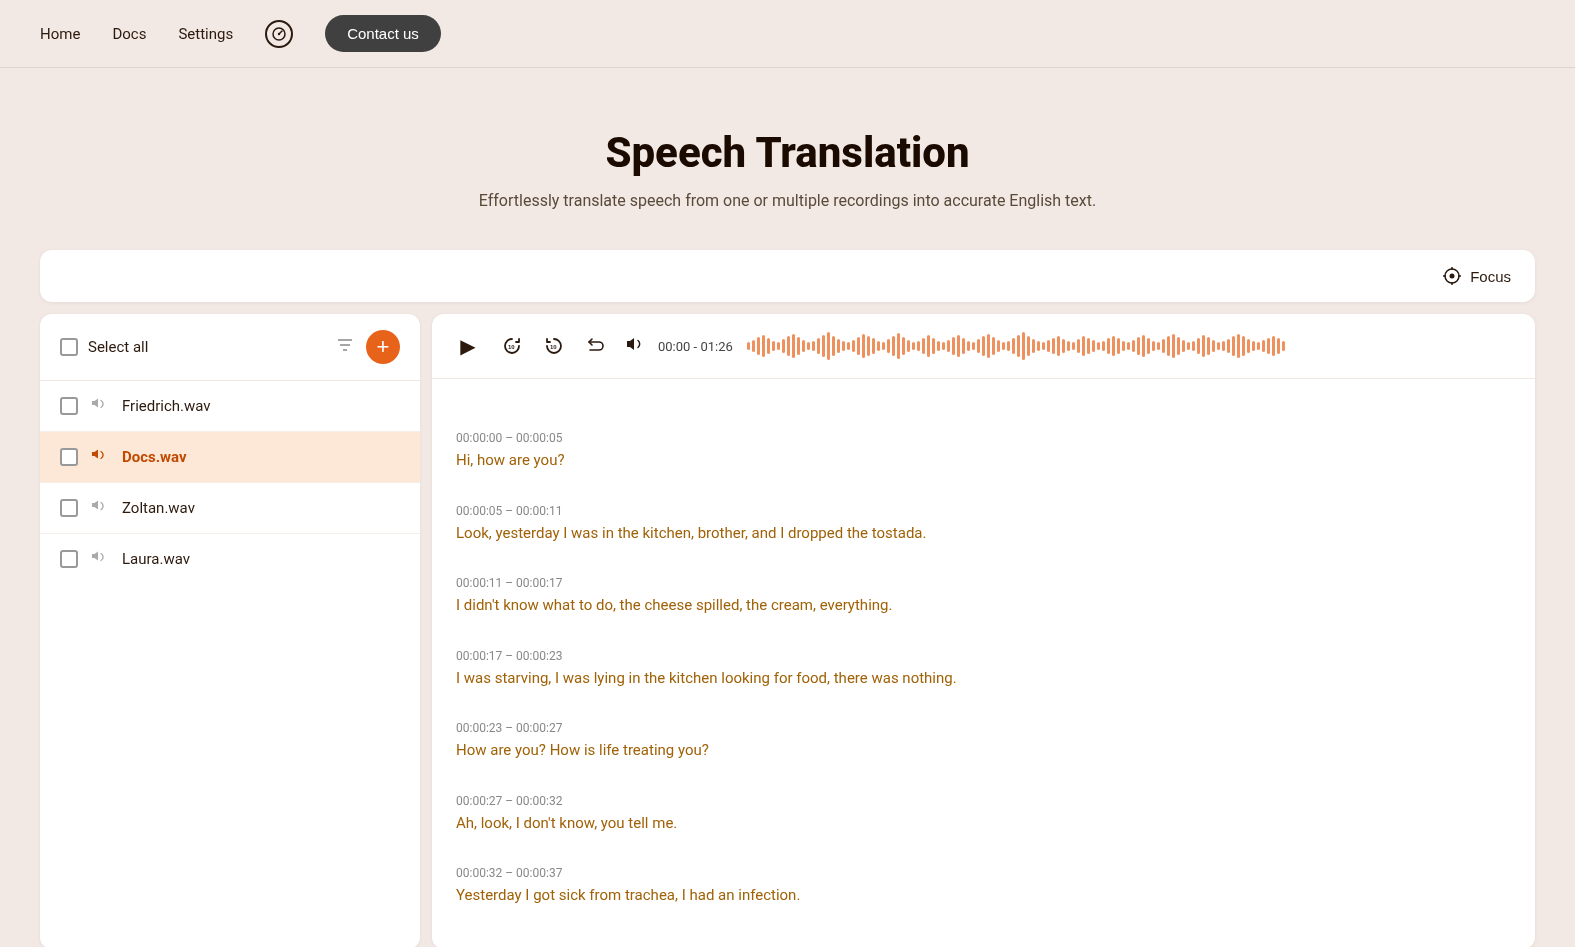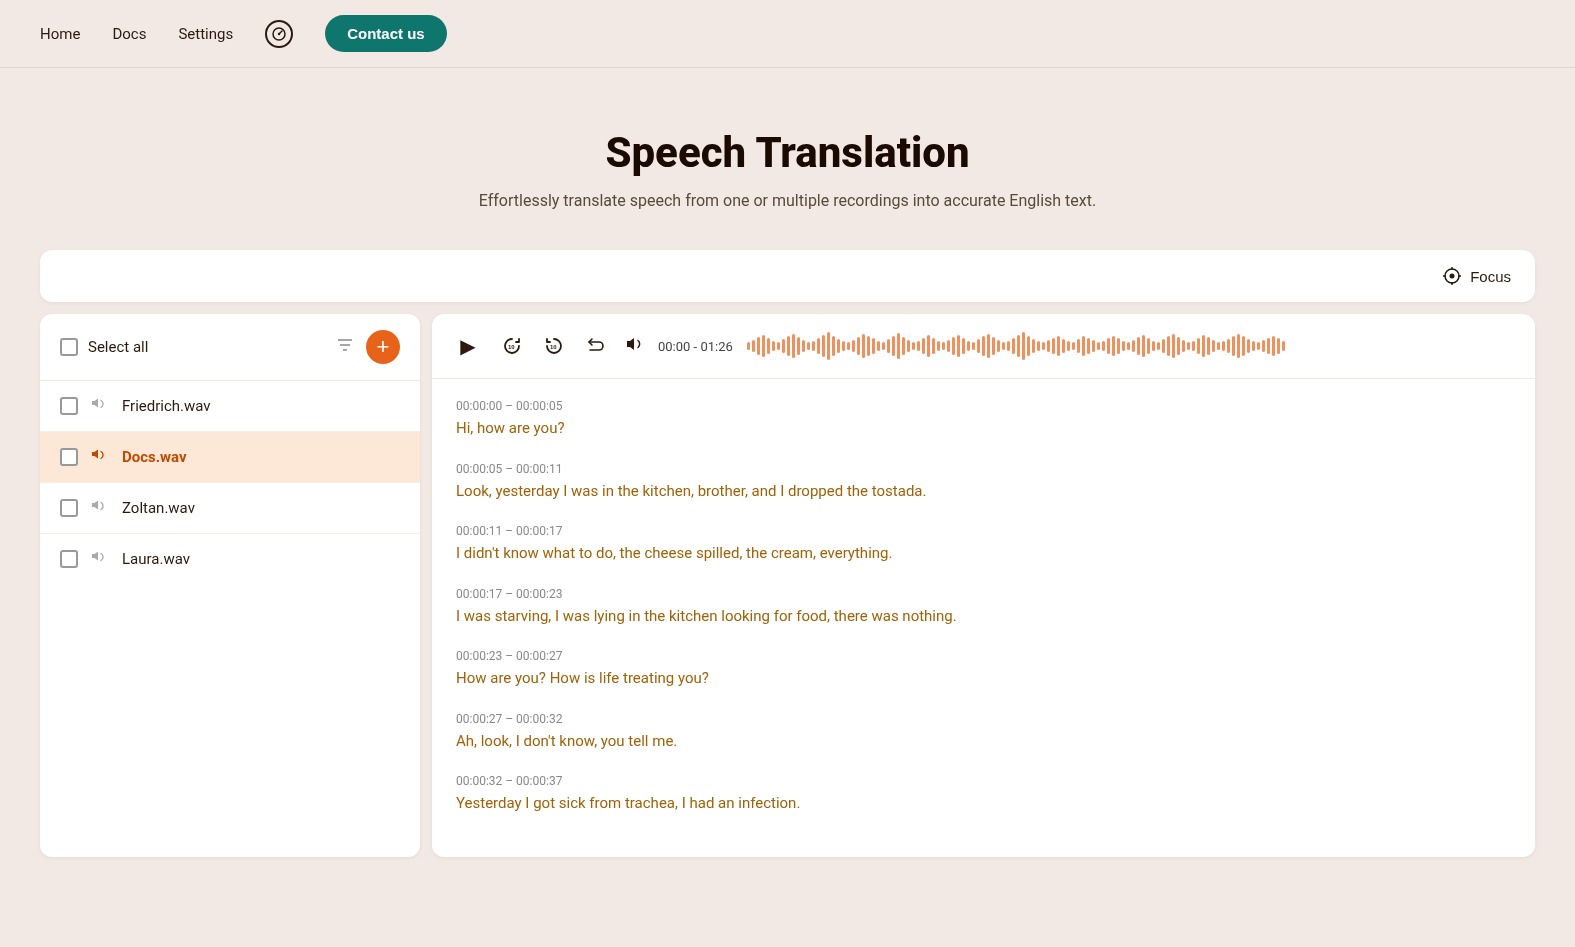--- a/index.html
+++ b/index.html
@@ -50,27 +50,27 @@
       width: 28px;
       height: 28px;
       border: 2px solid #2c1a0e;
       border-radius: 50%;
       display: flex;
       align-items: center;
       justify-content: center;
       cursor: pointer;
     }
     .contact-btn {
-      background: #0f766e;
+      background: #404040;
       color: white;
       border: none;
       border-radius: 24px;
       padding: 10px 22px;
       font-size: 15px;
-      font-weight: 700;
+      font-weight: 400;
       cursor: pointer;
     }
 
     
     .main {
       padding: 60px 40px 40px;
       max-width: 1575px;
       margin: 0 auto;
     }
     .page-title {
@@ -275,20 +275,21 @@
       overflow-y: auto;
       padding: 20px 24px;
     }
     .transcript-entry {
       margin-bottom: 22px;
     }
     .transcript-time {
       font-size: 12px;
       color: #888;
       margin-bottom: 4px;
+      margin-top: 32px;
     }
     .transcript-text {
       font-size: 15px;
       color: #a16207;
       line-height: 1.5;
     }
 
     
     .transcript::-webkit-scrollbar { width: 6px; }
     .transcript::-webkit-scrollbar-track { background: #f5f0ed; }

